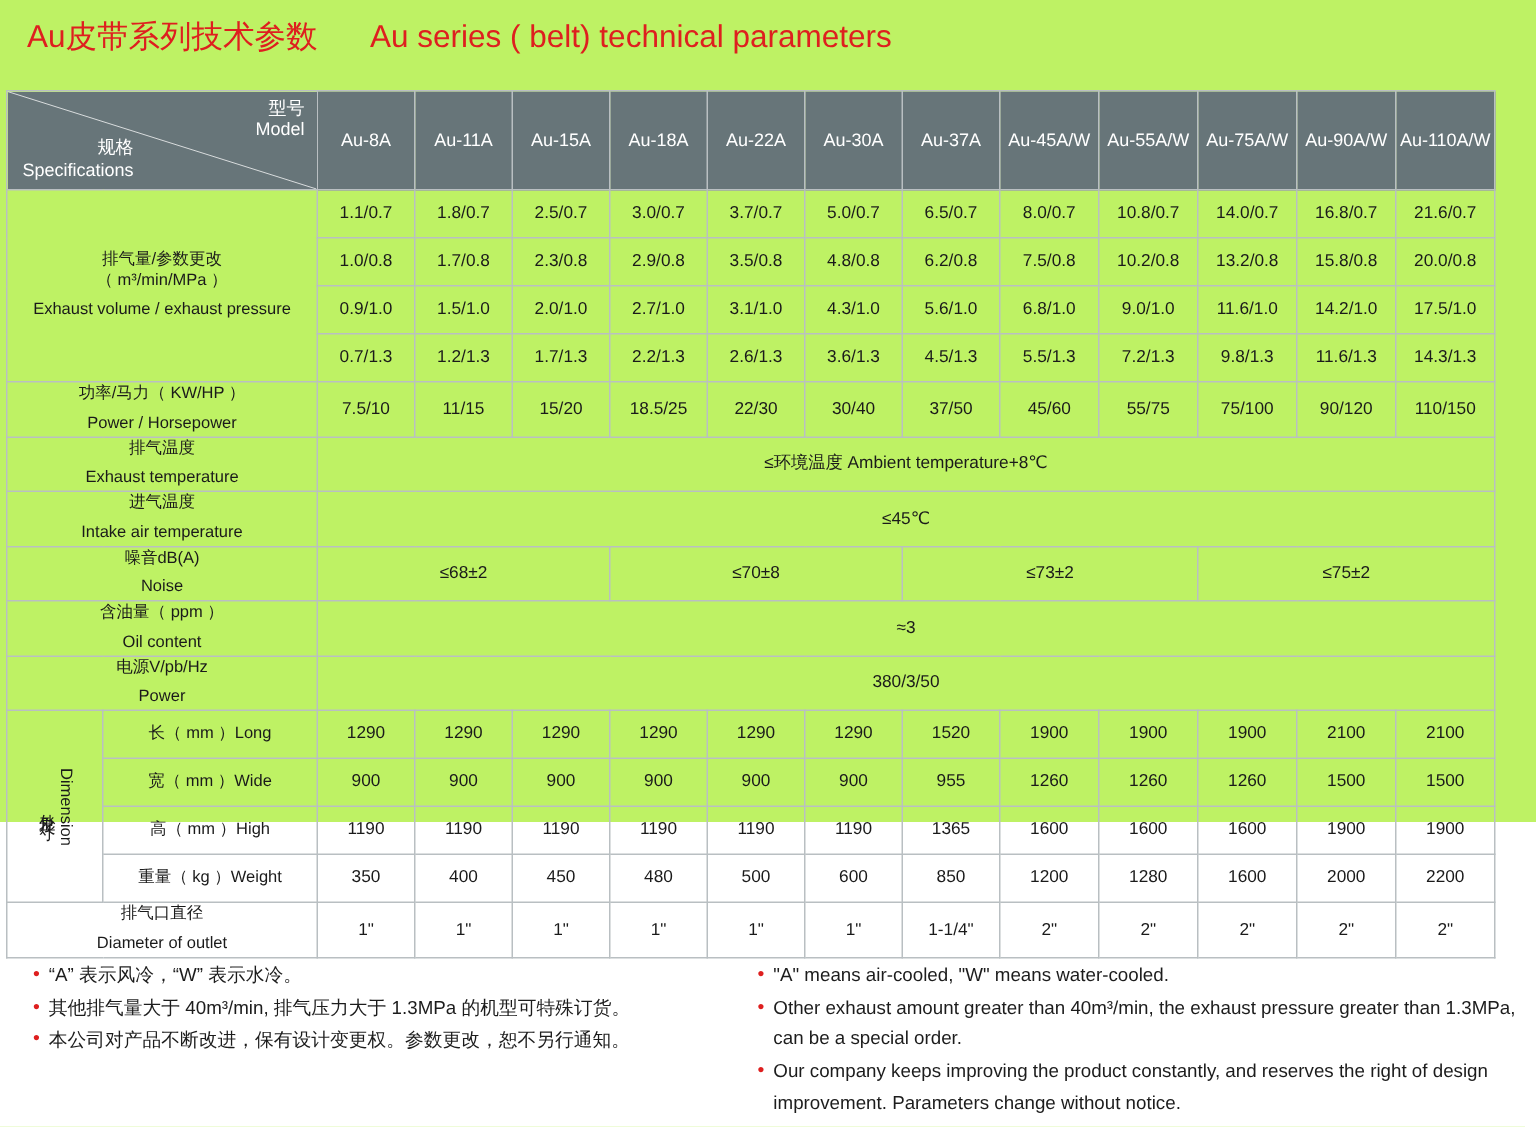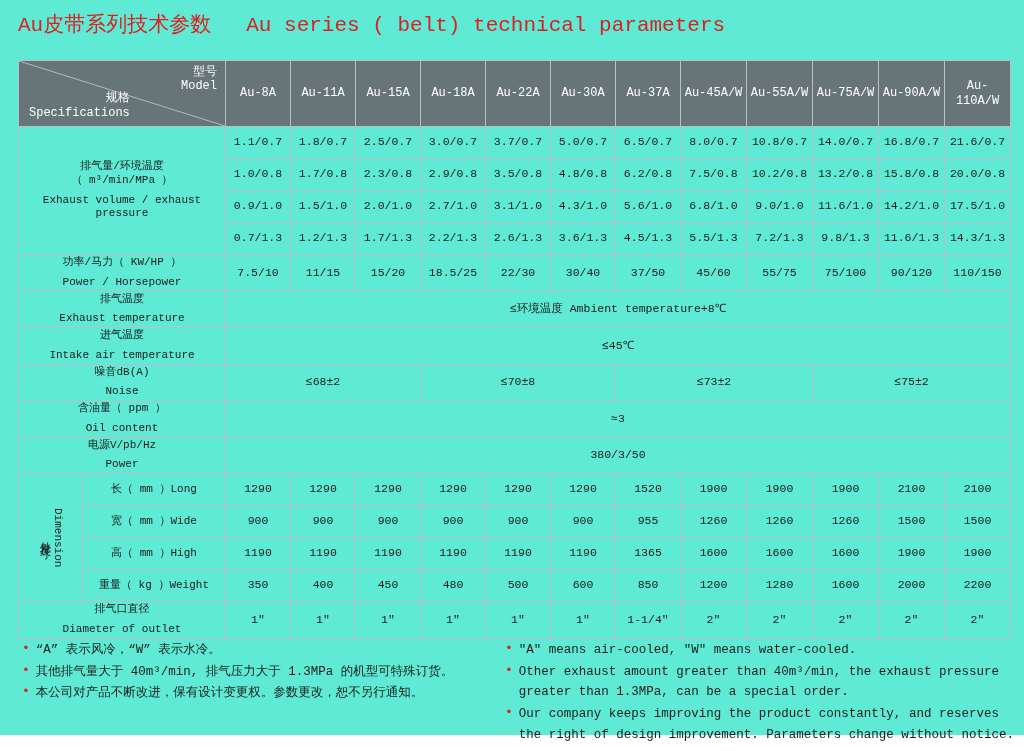--- a/index.html
+++ b/index.html
@@ -3,33 +3,33 @@
 <meta charset="utf-8">
 <style>
   * { box-sizing: border-box; }
   html, body {
     margin: 0; padding: 0;
     width: 1024px; height: 751px;
     background: #ffffff;
     font-family: "Liberation Sans", "DejaVu Sans", sans-serif;
     overflow: hidden;
   }
-  .page { position: relative; width: 1024px; height: 735px; background:#5eead4;font-family:Liberation Mono, monospace; }
+  .page { position: relative; width: 1024px; height: 548px; background:#bef264; }
 
   
   .title-bar {
     position: absolute; left: 18px; top: 10px;
     display: flex; align-items: baseline;
     color: #de1f1f;
   }
   .title-cn { font-size: 21px; font-weight: 400; letter-spacing: 0px; white-space: nowrap; }
   .title-en { font-size: 21px; font-weight: 400; margin-left: 35px; white-space: nowrap; }
 
   
-  .tbl-wrap { position: absolute; left: 18px; top: 60px; width: 988px; }
+  .tbl-wrap { position: absolute; left: 4px; top: 60px; width: 988px; }
   table.spec {
     border-collapse: collapse;
     width: 988px;
     table-layout: fixed;
     font-size: 11px;
     color: #1a1a1a;
   }
   table.spec td, table.spec th {
     border: 1px solid #b9bfc2;
     text-align: center;
@@ -151,21 +151,21 @@
             <th class="model-col">Au-30A</th>
             <th class="model-col">Au-37A</th>
             <th class="model-col">Au-45A/W</th>
             <th class="model-col">Au-55A/W</th>
             <th class="model-col">Au-75A/W</th>
             <th class="model-col">Au-90A/W</th>
             <th class="model-col">Au-110A/W</th>
           </tr>
           <tr>
             <td class="lbl" colspan="2" rowspan="4">
-              <span class="cn">排气量/环境温度</span>
+              <span class="cn">排气量/参数更改</span>
               <span class="cn">（ m³/min/MPa ）</span>
               <span class="en">Exhaust volume / exhaust pressure</span>
             </td>
             <td class="num tall">1.1/0.7</td>
             <td class="num tall">1.8/0.7</td>
             <td class="num tall">2.5/0.7</td>
             <td class="num tall">3.0/0.7</td>
             <td class="num tall">3.7/0.7</td>
             <td class="num tall">5.0/0.7</td>
             <td class="num tall">6.5/0.7</td>

